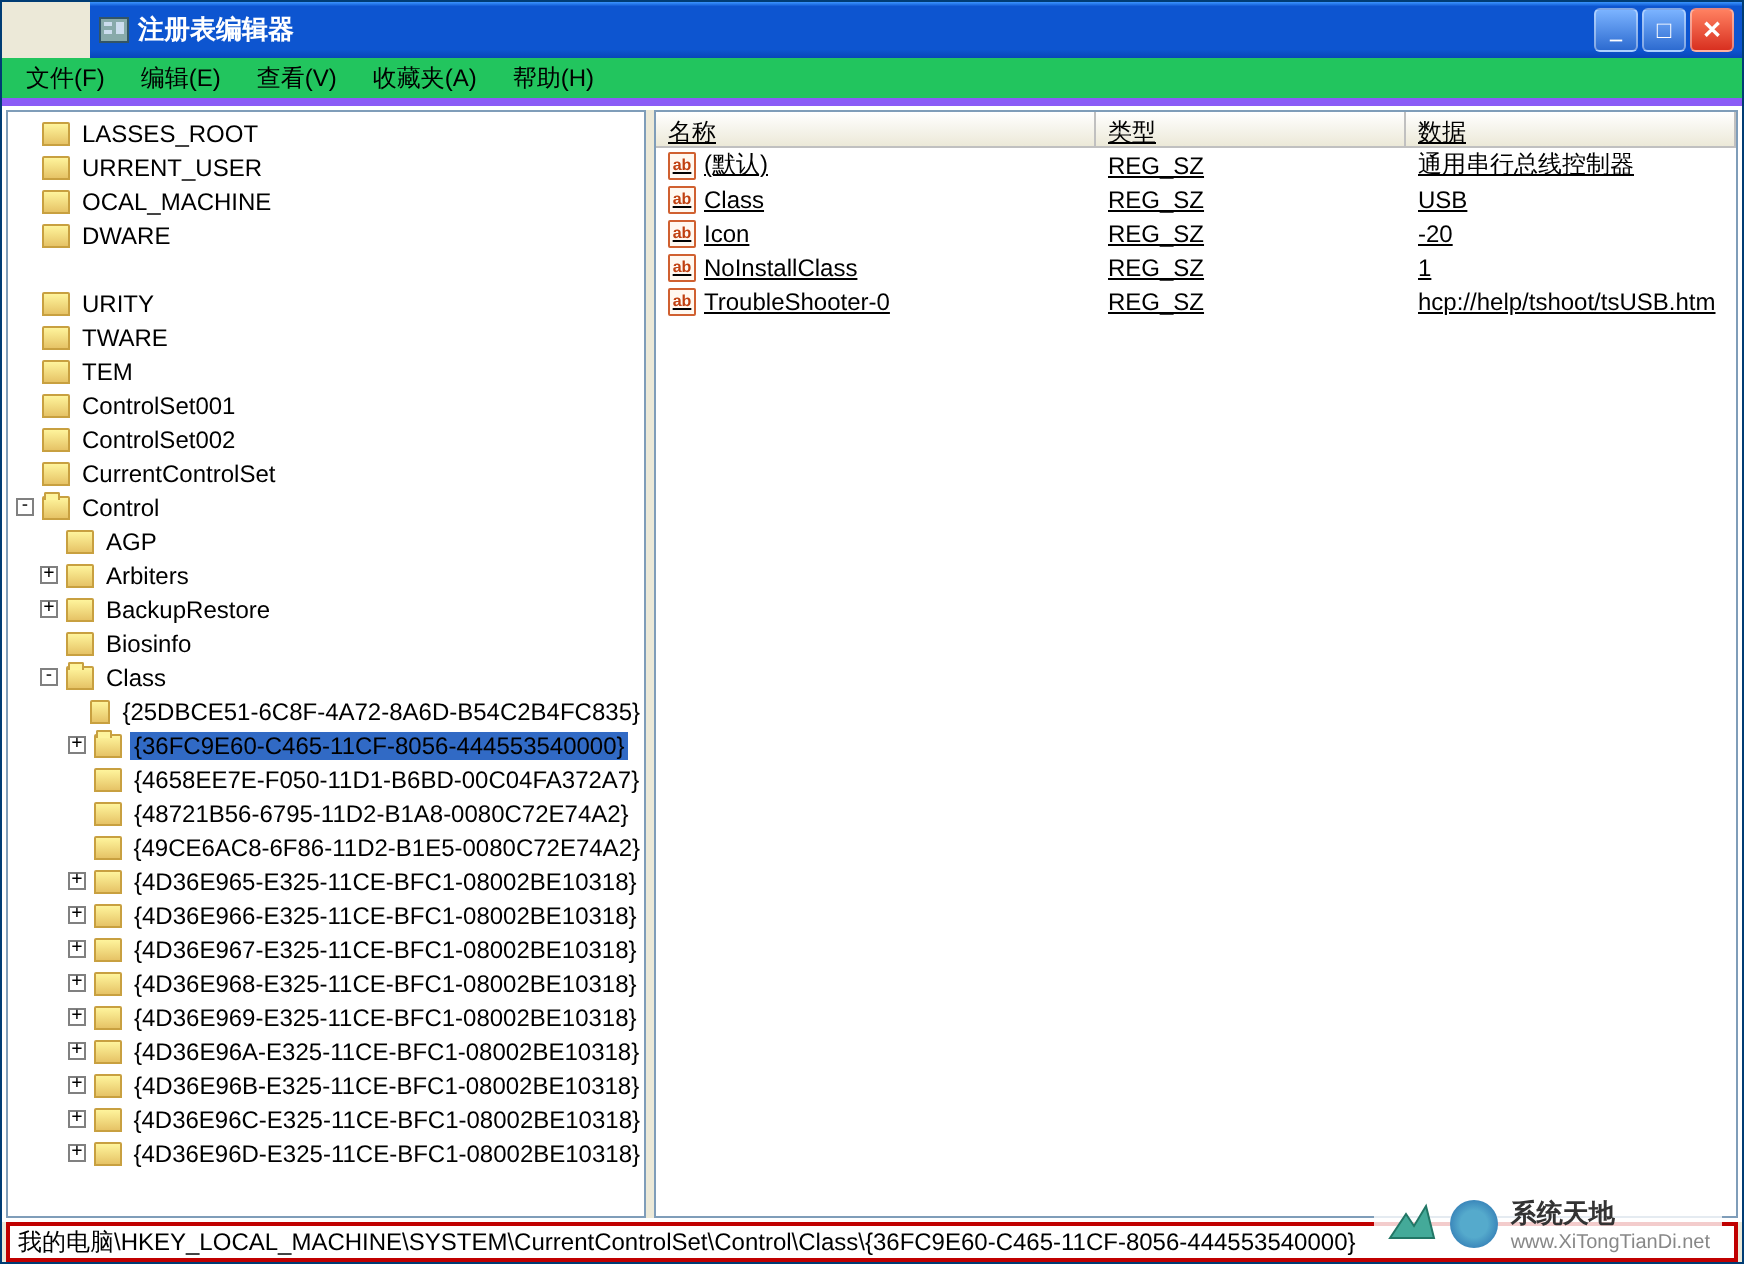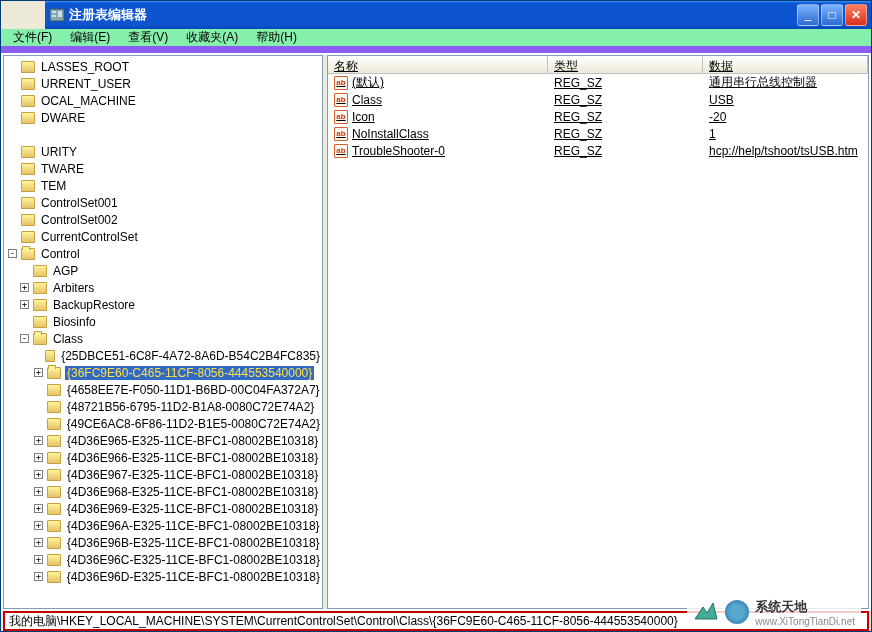--- a/index.html
+++ b/index.html
@@ -5,21 +5,21 @@
 * { margin: 0; padding: 0; box-sizing: border-box; }
 body { font-family: "SimSun", Tahoma, sans-serif; font-size: 12px; background: #fff; overflow: hidden; }
 .window { width: 872px; height: 632px; background: #ece9d8; border: 1px solid #003c74; position: relative; }
 .titlebar { height: 28px; background: linear-gradient(to bottom, #3a95ff 0%, #0d55d0 8%, #0d55d0 85%, #0846b8 100%); display: flex; align-items: center; padding: 0 4px; color: #fff; font-weight: bold; margin-left: 44px; }
 .titlebar-icon { width: 16px; height: 16px; margin-right: 4px; display: inline-block; }
 .titlebar-text { flex: 1; font-size: 13px; }
 .winbtns { display: flex; gap: 2px; }
 .winbtn { width: 22px; height: 22px; border-radius: 3px; display: flex; align-items: center; justify-content: center; font-family: Tahoma; font-weight: bold; border: 1px solid rgba(255,255,255,0.4); color: #fff; font-size: 12px; cursor: pointer; }
 .winbtn.min, .winbtn.max { background: linear-gradient(to bottom, #7bb3ff, #2d6bd0); }
 .winbtn.close { background: linear-gradient(to bottom, #ff8060, #d83020); }
-.menubar { height: 24px; background: #86efac; border-bottom: 7px solid #8b5cf6; display: flex; align-items: center; padding: 0 4px; gap: 2px; }
+.menubar { height: 24px; background: #22c55e; border-bottom: 4px solid #8b5cf6; display: flex; align-items: center; padding: 0 4px; gap: 2px; }
 .menuitem { padding: 3px 8px; cursor: pointer; }
 .content { display: flex; height: calc(100% - 72px); background: #fff; padding: 2px; }
 .tree-pane { width: 320px; border: 1px solid #7f9db9; background: #fff; overflow: auto; position: relative; }
 .tree-pane::-webkit-scrollbar { width: 16px; height: 16px; }
 .tree-pane::-webkit-scrollbar-track { background: #f0f0f0; border: 1px solid #c0c0c0; }
 .tree-pane::-webkit-scrollbar-thumb { background: #c8c8c8; border: 1px solid #888; }
 .tree-pane::-webkit-scrollbar-button { background: #e0e0e0; border: 1px solid #888; height:16px; width:16px; }
 .splitter { width: 4px; cursor: ew-resize; background: #ece9d8; }
 .list-pane { flex: 1; border: 1px solid #7f9db9; background: #fff; overflow: auto; text-decoration: underline; }
 .list-header { display: flex; background: linear-gradient(to bottom,#fff,#ece9d8); border-bottom: 1px solid #c0c0c0; height: 18px; position: sticky; top:0; }
@@ -33,21 +33,21 @@
 .cell.type { width: 155px; }
 .cell.data { flex: 1; }
 .val-icon { width: 14px; height: 14px; border: 1px solid #d06030; background: #fff8f0; display: inline-flex; align-items: center; justify-content: center; font-size: 8px; color: #c04010; font-weight: bold; border-radius: 1px; }
 .tree { padding: 2px 0; }
 .tree-node { white-space: nowrap; display: flex; align-items: center; height: 17px; padding-left: 4px; cursor: pointer; }
 .expander { width: 9px; height: 9px; border: 1px solid #808080; display: inline-flex; align-items: center; justify-content: center; font-size: 9px; line-height: 7px; margin-right: 4px; background: #fff; font-family: monospace; }
 .expander.blank { border: none; background: transparent; }
 .folder-icon { width: 14px; height: 12px; background: linear-gradient(to bottom,#fef49c,#e6c366); border: 1px solid #c8a040; border-radius: 1px 1px 0 0; margin-right: 4px; position: relative; }
 .folder-icon.open::before { content:''; position:absolute; top:-3px; left:0; width:6px; height:3px; background:#fef49c; border:1px solid #c8a040; border-bottom:none; border-radius:1px 1px 0 0; }
 .tree-label { font-size: 12px; padding: 0 2px; }
-.tree-label.selected { background: #316ac5; color: #fde047; }
+.tree-label.selected { background: #316ac5; color: #000000; }
 .lvl0 { padding-left: 4px; }
 .lvl1 { padding-left: 16px; }
 .lvl2 { padding-left: 30px; }
 .statusbar { height: 20px; border: 2px solid #c00000; background: #fff; display: flex; align-items: center; padding: 0 4px; font-size: 12px; margin: 0 2px 0 2px; }
 .watermark { position: absolute; right: 10px; bottom: 4px; height: 30px; display: flex; align-items: center; gap: 6px; background: rgba(255,255,255,0.8); padding: 0 6px; font-size: 13px; color: #555; }
 .watermark .logo { width: 24px; height: 24px; background: radial-gradient(circle,#5ac 40%,#26a 100%); border-radius: 50%; }
 </style>
 </head>
 <body>
 

